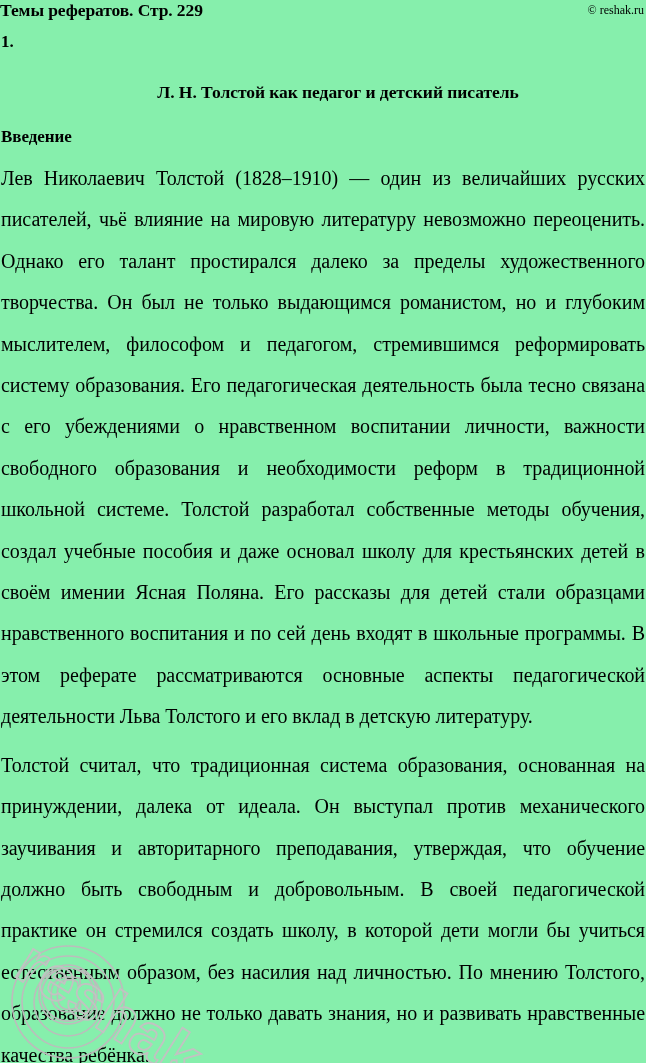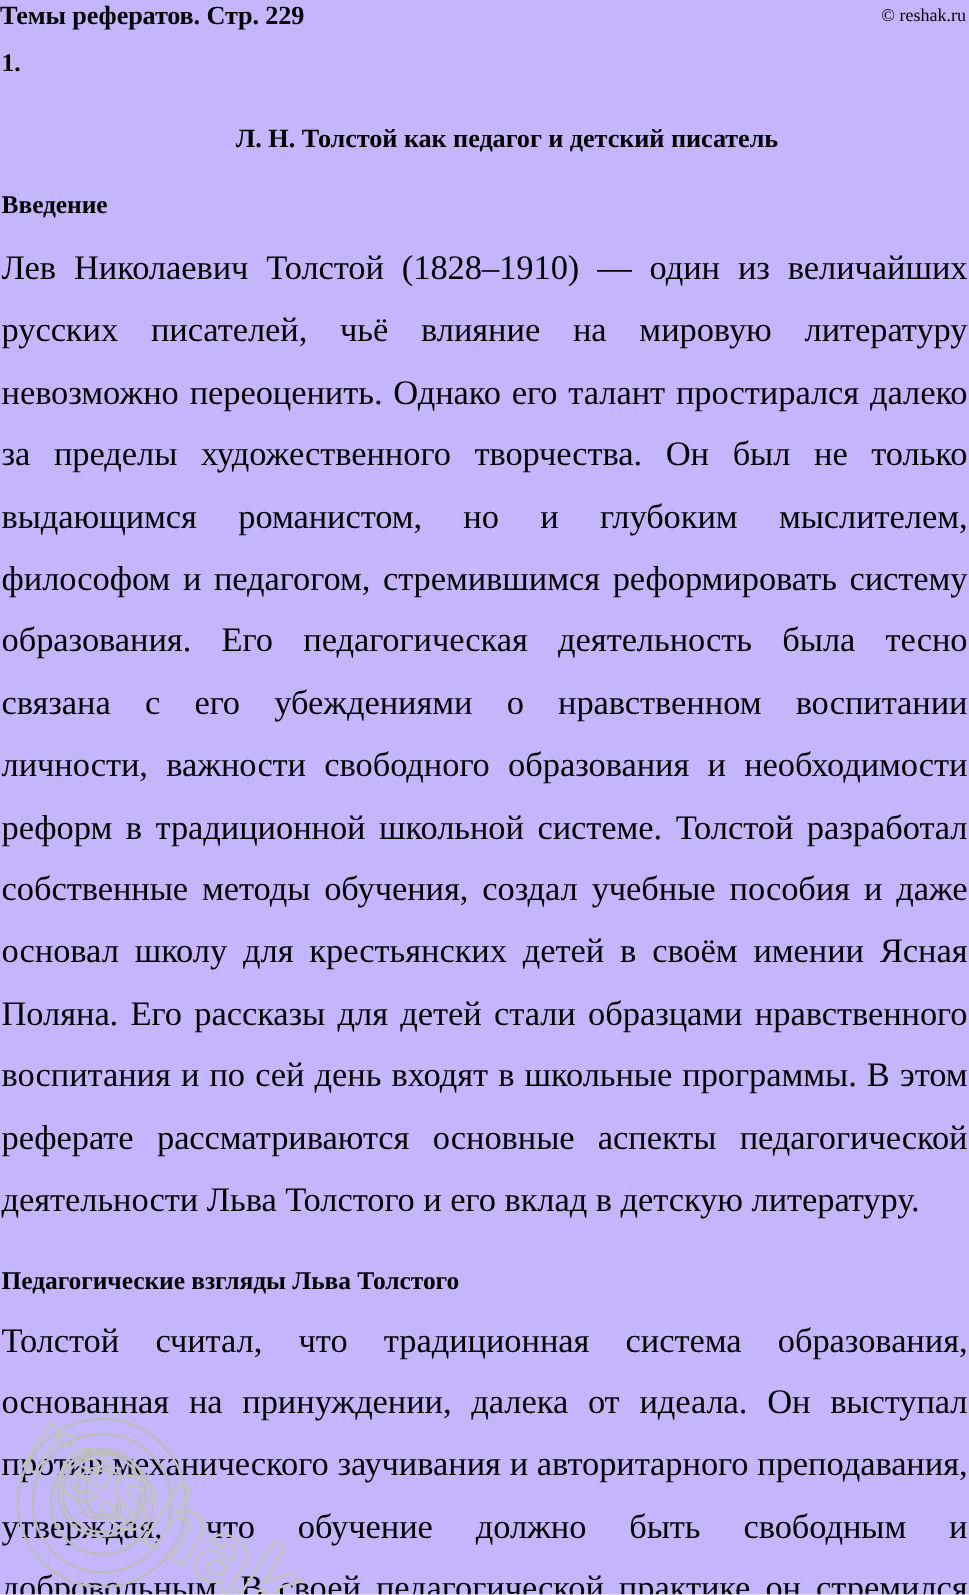--- a/index.html
+++ b/index.html
@@ -5,21 +5,21 @@
   html, body {
     margin: 0;
     padding: 0;
     background: #ffffff;
   }
 
   #page {
     position: relative;
     width: 646px;
     height: 1063px;
-    background: #c4b5fd;
+    background: #86efac;
     overflow: hidden;
     font-family: "Liberation Serif", "DejaVu Serif", serif;
     color: #000000;
     text-decoration: underline;
   }
 
   
   .running-head {
     position: absolute;
     top: 0px;
@@ -72,21 +72,21 @@
 
   .section-heading {
     font-size: 17px;
     font-weight: bold;
     line-height: 24px;
     margin: 21px 0 0 0;
     letter-spacing: -0.05px;
   }
 
   .para {
-    font-size: 23px;
+    font-size: 20px;
     font-weight: normal;
     text-align: justify;
     text-justify: inter-word;
     line-height: 41.4px;
     margin: 9px 0 0 0;
     letter-spacing: -0.05px;
     -webkit-hyphens: none;
     hyphens: none;
   }
   .para.tight-top { margin-top: 7px; }
@@ -116,21 +116,20 @@
   <div class="doc">
 
     <div class="item-number">1.</div>
 
     <h1 class="doc-title">Л. Н. Толстой как педагог и детский писатель</h1>
 
     <h2 class="section-heading">Введение</h2>
 
     <p class="para">Лев Николаевич Толстой (1828–1910) — один из величайших русских писателей, чьё влияние на мировую литературу невозможно переоценить. Однако его талант простирался далеко за пределы художественного творчества. Он был не только выдающимся романистом, но и глубоким мыслителем, философом и педагогом, стремившимся реформировать систему образования. Его педагогическая деятельность была тесно связана с его убеждениями о нравственном воспитании личности, важности свободного образования и необходимости реформ в традиционной школьной системе. Толстой разработал собственные методы обучения, создал учебные пособия и даже основал школу для крестьянских детей в своём имении Ясная Поляна. Его рассказы для детей стали образцами нравственного воспитания и по сей день входят в школьные программы. В этом реферате рассматриваются основные аспекты педагогической деятельности Льва Толстого и его вклад в детскую литературу.</p>
 
-    <h2 class="section-heading">Педагогические взгляды Льва Толстого</h2>
 
     <p class="para tight-top">Толстой считал, что традиционная система образования, основанная на принуждении, далека от идеала. Он выступал против механического заучивания и авторитарного преподавания, утверждая, что обучение должно быть свободным и добровольным. В своей педагогической практике он стремился создать школу, в которой дети могли бы учиться естественным образом, без насилия над личностью. По мнению Толстого, образование должно не только давать знания, но и развивать нравственные качества ребёнка.</p>
 
   </div>
 
   <div class="watermark">
     <svg width="230" height="165" viewBox="0 0 230 165">
       <g fill="none" stroke="#bcbcbc" stroke-width="1.6">
         <circle cx="74" cy="97" r="56"></circle>
         <circle cx="74" cy="97" r="46"></circle>

